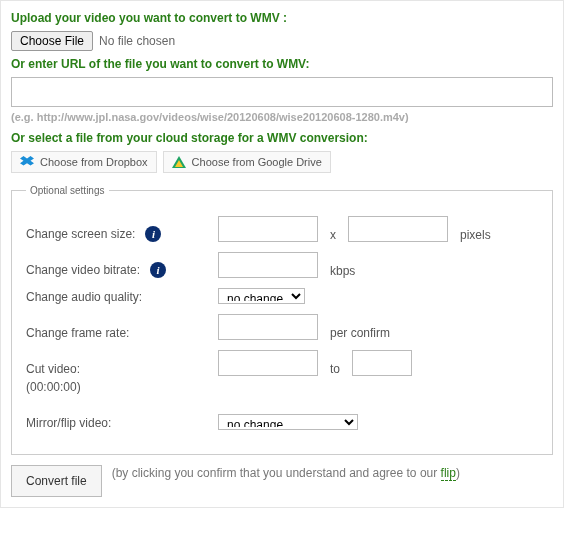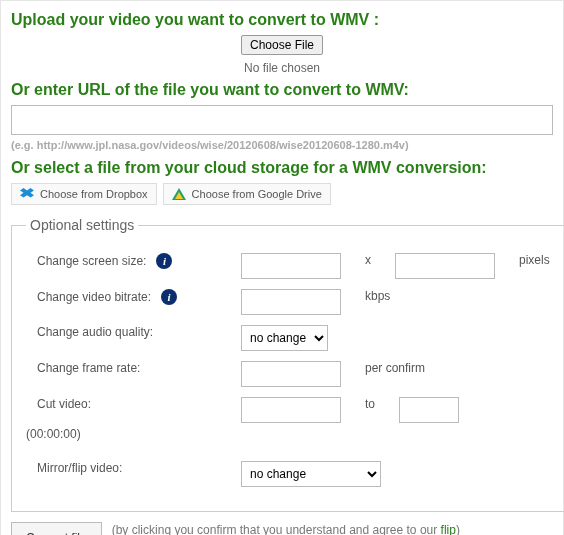--- a/index.html
+++ b/index.html
@@ -12,23 +12,23 @@
   }
   .container {
     width: 564px;
     padding: 6px 10px 10px 10px;
     border: 1px solid #e5e5e5;
   }
   .heading {
     color: #2a7f18;
     font-weight: bold;
     margin: 4px 0 6px 0;
-    font-size: 16px;
-  }
-  .file-row { display:flex; align-items:center; gap:6px; margin-bottom:6px;flex-direction:column; }
+    font-size: 12px;
+  }
+  .file-row { display:flex; align-items:center; gap:6px; margin-bottom:6px; }
   button.native {
     font-family: Arial, sans-serif;
     font-size: 12px;
     padding: 2px 8px;
     background: #efefef;
     border: 1px solid #999;
     border-radius: 2px;
     color: #000;
   }
   .muted { color:#666; }
@@ -74,26 +74,26 @@
     width:0;height:0;
     border-left:4px solid transparent;
     border-right:4px solid transparent;
     border-bottom:7px solid #f7c92b;
   }
   fieldset {
     border:1px solid #ccc;
     padding: 10px 14px 14px 14px;
     margin:0 0 10px 0;
   }
-  legend { color:#666; padding:0 4px; font-size:14px; }
+  legend { color:#666; padding:0 4px; font-size:10px; }
   .row {
     display:flex;
-    align-items:flex-start;
-    gap:24px;
-    margin:10px 11px;
+    align-items:flex-end;
+    gap:12px;
+    margin:10px 0;
   }
   .label {
     width: 180px;
     color:#555;
   }
   .info-icon {
     display:inline-flex;
     align-items:center;
     justify-content:center;
     width:16px;height:16px;
@@ -107,21 +107,21 @@
   }
   input.txt {
     height:26px;
     border:1px solid #bbb;
     padding:2px 4px;
     font-size:12px;
   }
   .w100 { width:100px; }
   .w60  { width:60px; }
   select {
-    height:26px;
+    height:16px;
     border:1px solid #bbb;
     font-size:12px;
     background:#fff;
     padding:2px 4px;
   }
   .subnote { color:#555; margin-left:0; margin-top:-6px; margin-bottom:10px; }
   .submit-row { display:flex; align-items:flex-start; gap:10px; }
   .convert-btn {
     border:1px solid #bbb;
     background:#f5f5f5;

